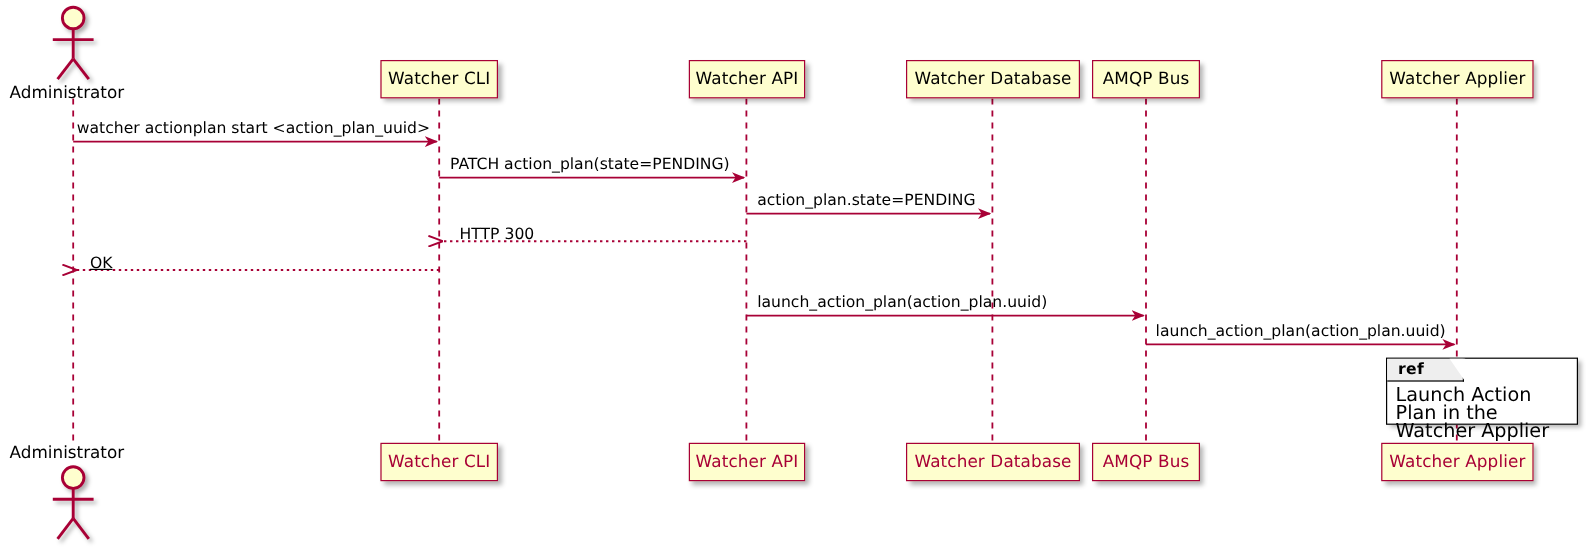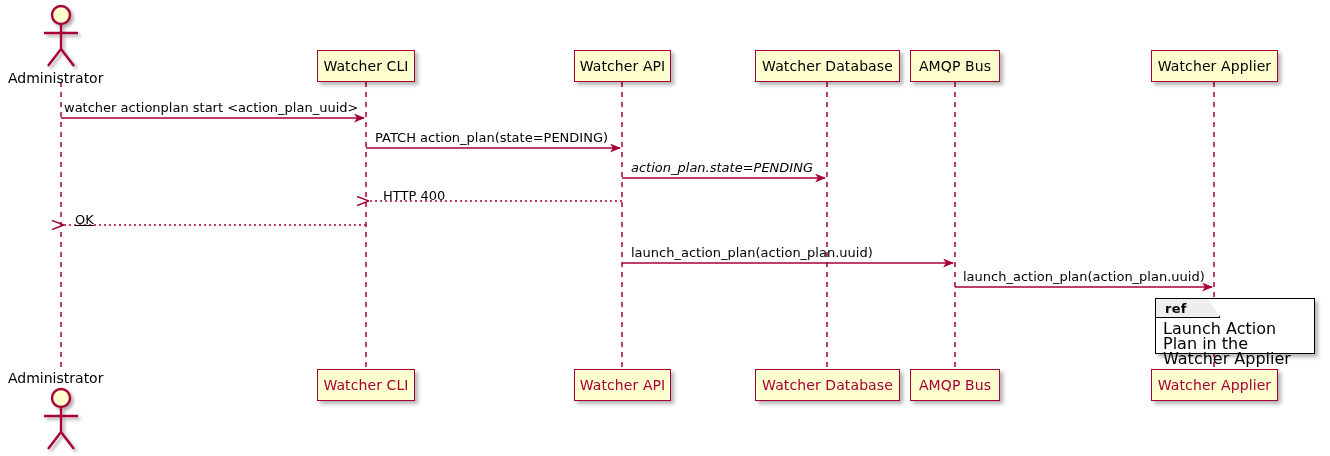--- a/index.html
+++ b/index.html
@@ -177,22 +177,22 @@
   <div class="pbox" style="left:1151px; top:50px; width:127px; height:32px;">Watcher Applier</div>
 
   <div class="pbox bottom" style="left:317px; top:369px; width:98px; height:32px;">Watcher CLI</div>
   <div class="pbox bottom" style="left:574px; top:369px; width:97px; height:32px;">Watcher API</div>
   <div class="pbox bottom" style="left:755px; top:369px; width:145px; height:32px;">Watcher Database</div>
   <div class="pbox bottom" style="left:910px; top:369px; width:90px; height:32px;">AMQP Bus</div>
   <div class="pbox bottom" style="left:1151px; top:369px; width:127px; height:32px;">Watcher Applier</div>
 
   <div class="msg-label" style="left:64px; top:101px;">watcher actionplan start &lt;action_plan_uuid&gt;</div>
   <div class="msg-label" style="left:375px; top:131px;">PATCH action_plan(state=PENDING)</div>
-  <div class="msg-label" style="left:631px; top:161px;font-style:italic;">action_plan.state=PENDING</div>
-  <div class="msg-label" style="left:383px; top:189px;">HTTP 400</div>
+  <div class="msg-label" style="left:631px; top:161px;">action_plan.state=PENDING</div>
+  <div class="msg-label" style="left:383px; top:189px;">HTTP 300</div>
   <div class="msg-label" style="left:75px; top:213px;text-decoration:underline;">OK</div>
   <div class="msg-label" style="left:631px; top:246px;">launch_action_plan(action_plan.uuid)</div>
   <div class="msg-label" style="left:963px; top:270px;">launch_action_plan(action_plan.uuid)</div>
 
   <div class="ref-box" style="left:1155px; top:298px; width:160px; height:56px;">
     <div class="ref-tab"></div>
     <div class="ref-tab-notch"></div>
     <div class="ref-title">ref</div>
     <div class="ref-body">
       <div>Launch Action Plan in the</div>

